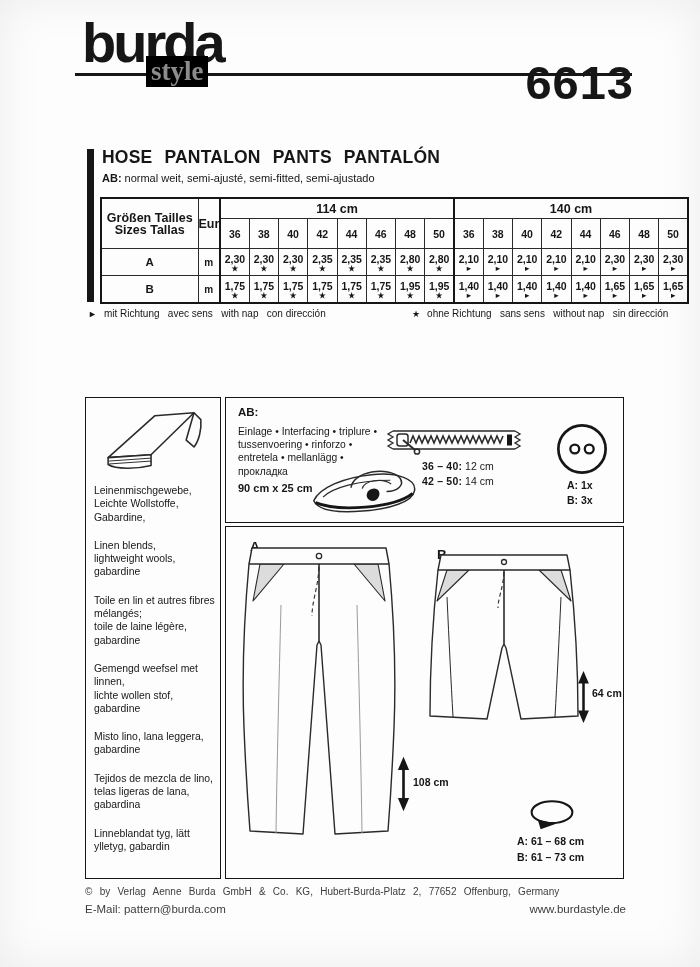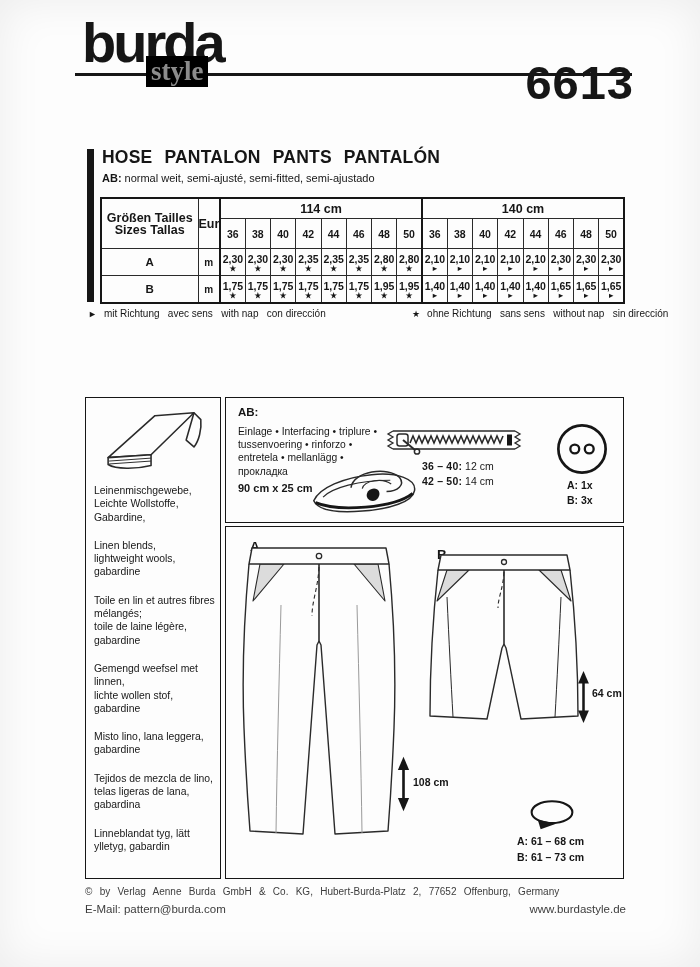--- a/index.html
+++ b/index.html
@@ -17,21 +17,21 @@
   .header-rule{left:75px;top:73px;width:557px;height:2.5px;background:#161616;z-index:2;}
   .pattern-number{top:11px;right:66px;font-size:47px;font-weight:bold;letter-spacing:1px;margin-top:44px;}
 
   
   .title-bar{left:87px;top:149px;width:7px;height:153px;background:#161616;}
   .title{left:102px;top:147px;font-size:17.5px;font-weight:bold;word-spacing:7px;letter-spacing:.2px;}
   .subtitle{left:102px;top:172px;font-size:11px;}
   .subtitle b{margin-right:3px;}
 
   
-  .size-table{position:absolute;left:100px;top:197px;width:525px;border-collapse:collapse;
+  .size-table{position:absolute;left:100px;top:197px;width:589px;border-collapse:collapse;
               table-layout:fixed;border:2.5px solid #161616;}
   .size-table th,.size-table td{border:1px solid #2a2a2a;padding:0;text-align:center;
               font-weight:bold;vertical-align:middle;}
   .size-table .gsep{border-left:2.2px solid #161616;}
   .c-label{width:97px;}.c-eur{width:22px;}
   .r-group th{height:19px;font-size:12.5px;}
   .r-sizes th{height:29px;font-size:10.5px;margin-top:45px;}
   .r-val td{height:26px;}
   .lblcell{text-align:left;padding-left:5px;font-size:10.5px;line-height:12px;}
   .rowlab{text-align:left;padding-left:5px;font-size:11.5px;}

